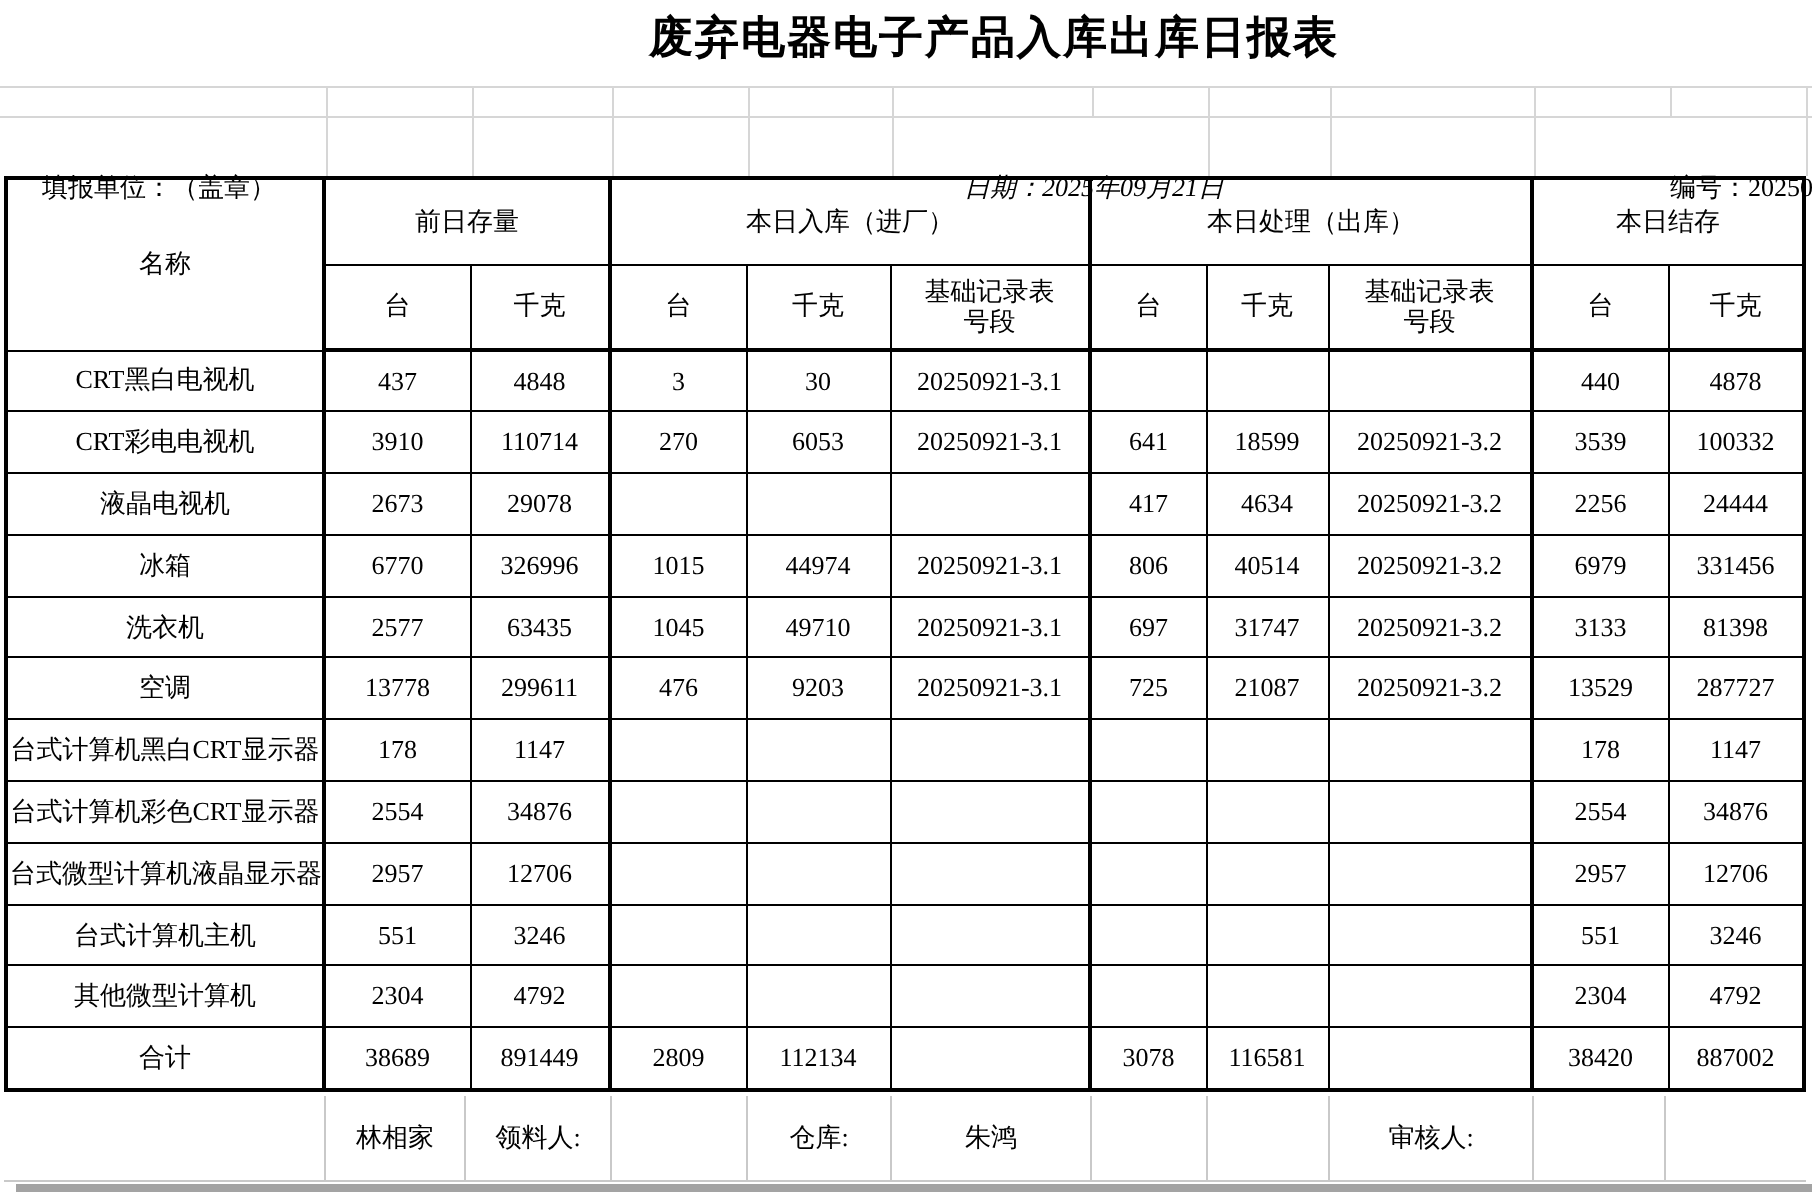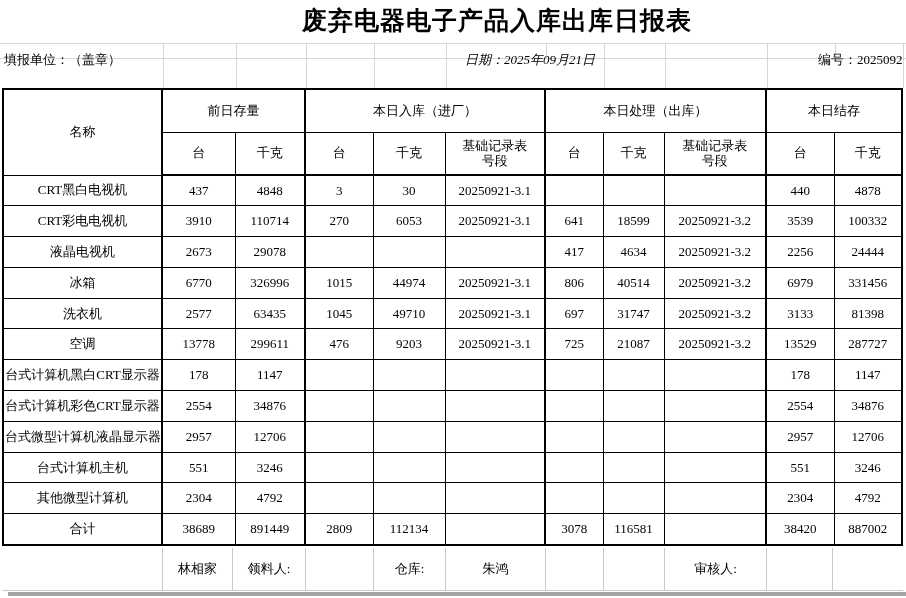--- a/index.html
+++ b/index.html
@@ -4,26 +4,26 @@
 <style>
   html,body { margin:0; padding:0; }
   body {
     width:906px; height:598px; position:relative; overflow:hidden;
     background:#ffffff; color:#000;
     font-family:"Liberation Serif","DejaVu Serif",serif;
   }
   .title {
     position:absolute; top:4px; left:0; width:906px; box-sizing:border-box;
     padding-left:88px; text-align:center;
-    font-size:25px; font-weight:bold; letter-spacing:1px; white-space:nowrap;
+    font-size:22px; font-weight:bold; letter-spacing:1px; white-space:nowrap;
   }
   .gl { position:absolute; background:#d6d6d6; }
   .meta-text {
-    position:absolute; top:50px; height:20px; line-height:20px;
-    font-size:13px; white-space:nowrap;
+    position:absolute; top:84px; height:20px; line-height:20px;
+    font-size:13px; white-space:nowrap;margin-left:17px;
   }
   
   table.report {
     position:absolute; left:2px; top:88px; width:901px;
     border-collapse:collapse; table-layout:fixed;
     border:2px solid #000;
   }
   table.report th, table.report td {
     border:1px solid #000; padding:0 1px;
     font-size:13px; font-weight:normal; text-align:center; vertical-align:middle;

